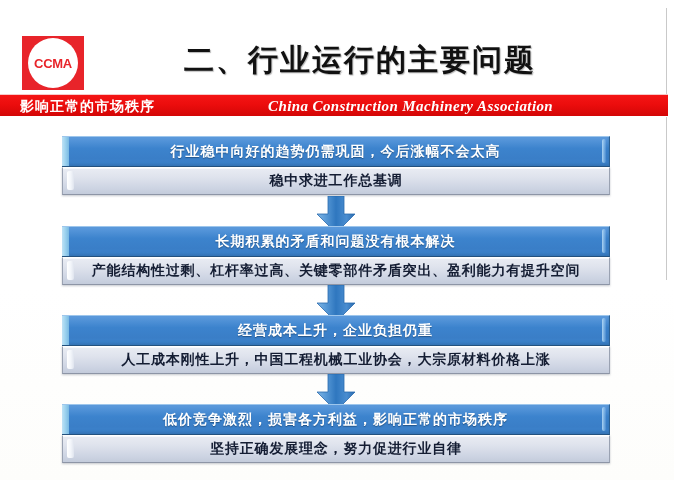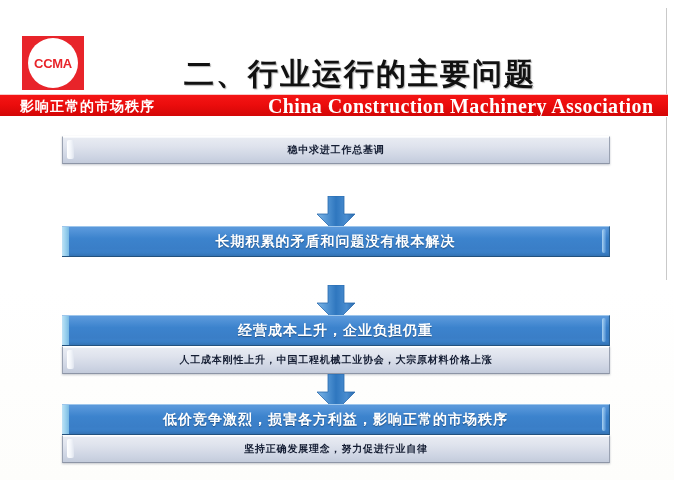--- a/index.html
+++ b/index.html
@@ -60,21 +60,20 @@
     left: 110px; top: 40px;
     width: 500px;
     text-align: center;
     font-family: "Liberation Serif", serif;
     font-size: 30px;
     font-weight: bold;
     color: #111111;
     letter-spacing: 2px;
     text-shadow: 1px 1px 1px rgba(120,120,120,0.55);
     white-space: nowrap;
-    margin-top: 14px;
   }
 
   .red-banner {
     position: absolute;
     left: 0; top: 94px;
     width: 668px; height: 23px;
     background: linear-gradient(180deg,#f41515 0%,#ec0d0d 45%,#d30606 100%);
     border-top: 1px solid #f8c9c9;
     border-bottom: 1px solid #ffffff;
   }
@@ -89,22 +88,23 @@
     color: #ffffff;
     letter-spacing: 1px;
     white-space: nowrap;
   }
   .banner-en {
     position: absolute;
     left: 268px; top: 95px;
     height: 22px;
     line-height: 22px;
     font-family: "Liberation Serif", serif;
-    font-size: 20px;
-    font-weight: bold;
+    font-size: 15px;
+    font-weight: bold;
+    font-style: italic;
     color: #ffffff;
     letter-spacing: 0.4px;
     white-space: nowrap;
   }
 
   
   .flow { position: absolute; left: 0; top: 0; width: 674px; height: 480px; }
 
   .group { position: absolute; left: 62px; width: 548px; }
 
@@ -166,21 +166,21 @@
     position: absolute;
     left: 4px; top: 3px; bottom: 4px;
     width: 7px;
     background: linear-gradient(90deg,#ffffff 0%,#f2f5fa 55%,#dfe4ee 100%);
     border-radius: 2px;
   }
   .bar-gray .bar-text {
     position: relative;
     z-index: 2;
     color: #141d33;
-    font-size: 10px;
+    font-size: 14px;
     font-weight: bold;
     letter-spacing: 0.8px;
     white-space: nowrap;
     font-family: "Liberation Sans", sans-serif;
   }
 
   
   .arrow {
     position: absolute;
     left: 313px;
@@ -204,20 +204,23 @@
 
   <div class="slide-title">二、行业运行的主要问题</div>
 
   <div class="red-banner"></div>
   <div class="banner-cn">影响正常的市场秩序</div>
   <div class="banner-en">China Construction Machinery Association</div>
 
   <div class="flow">
 
     <div class="group" style="top:136px;">
+      <div class="bar bar-blue">
+        <span class="bar-text">行业稳中向好的趋势仍需巩固，今后涨幅不会太高</span>
+      </div>
       <div class="bar bar-gray">
         <span class="bar-text">稳中求进工作总基调</span>
       </div>
     </div>
 
     <div class="arrow" style="top:196px;">
       <svg width="46" height="38" viewBox="0 0 46 38">
         <defs>
           <linearGradient id="ag1" x1="0" y1="0" x2="1" y2="0">
             <stop offset="0" stop-color="#7fb4e2"></stop>
@@ -228,20 +231,23 @@
           </linearGradient>
         </defs>
         <polygon points="15,0 31,0 31,18 42,18 23,37 4,18 15,18" fill="url(#ag1)" stroke="#2a6aad" stroke-width="0.8"></polygon>
       </svg>
     </div>
 
     <div class="group" style="top:226px;text-align:center;">
       <div class="bar bar-blue">
         <span class="bar-text">长期积累的矛盾和问题没有根本解决</span>
       </div>
+      <div class="bar bar-gray">
+        <span class="bar-text">产能结构性过剩、杠杆率过高、关键零部件矛盾突出、盈利能力有提升空间</span>
+      </div>
     </div>
 
     <div class="arrow" style="top:285px;">
       <svg width="46" height="38" viewBox="0 0 46 38">
         <polygon points="15,0 31,0 31,18 42,18 23,37 4,18 15,18" fill="url(#ag1)" stroke="#2a6aad" stroke-width="0.8"></polygon>
       </svg>
     </div>
 
     <div class="group" style="top:315px;">
       <div class="bar bar-blue">

